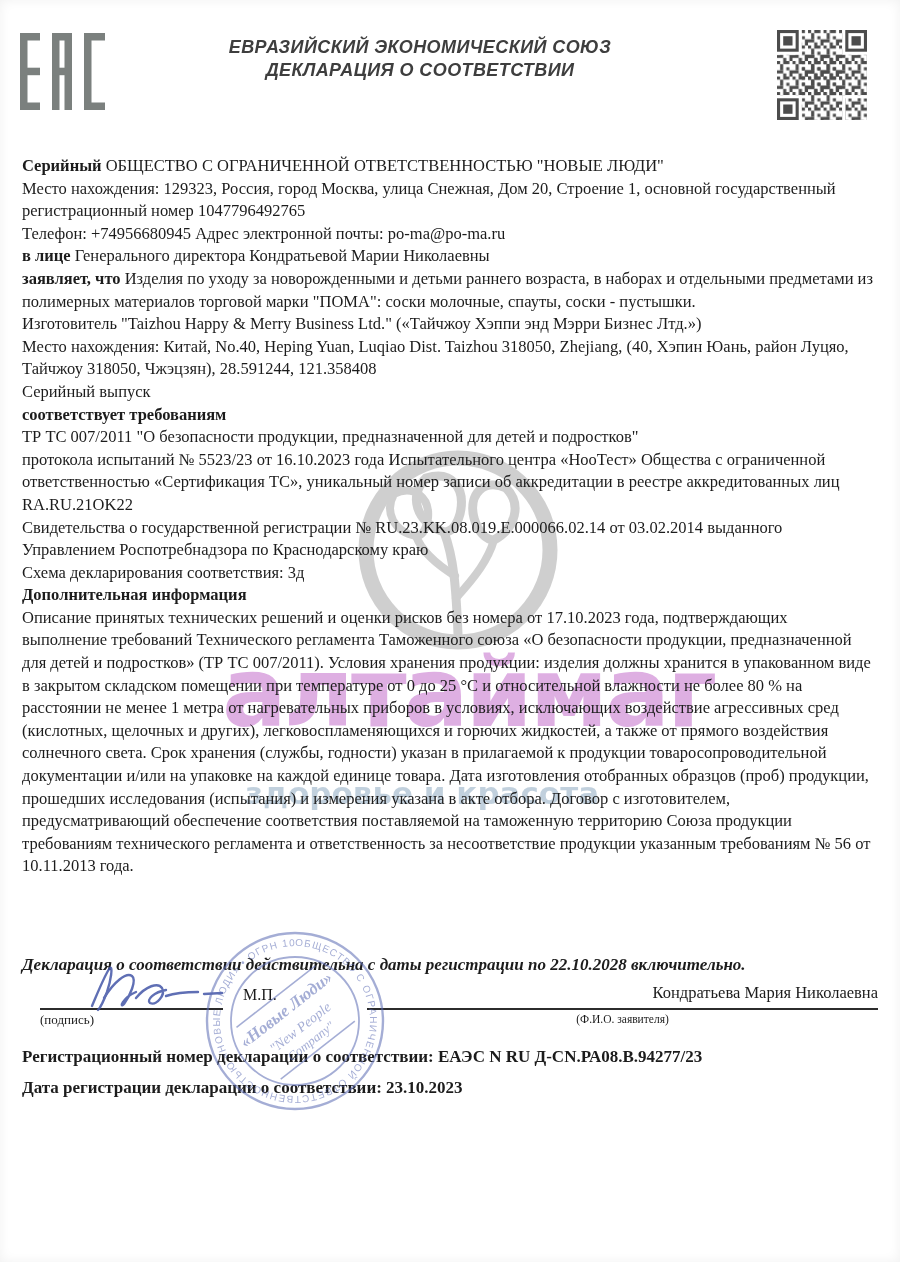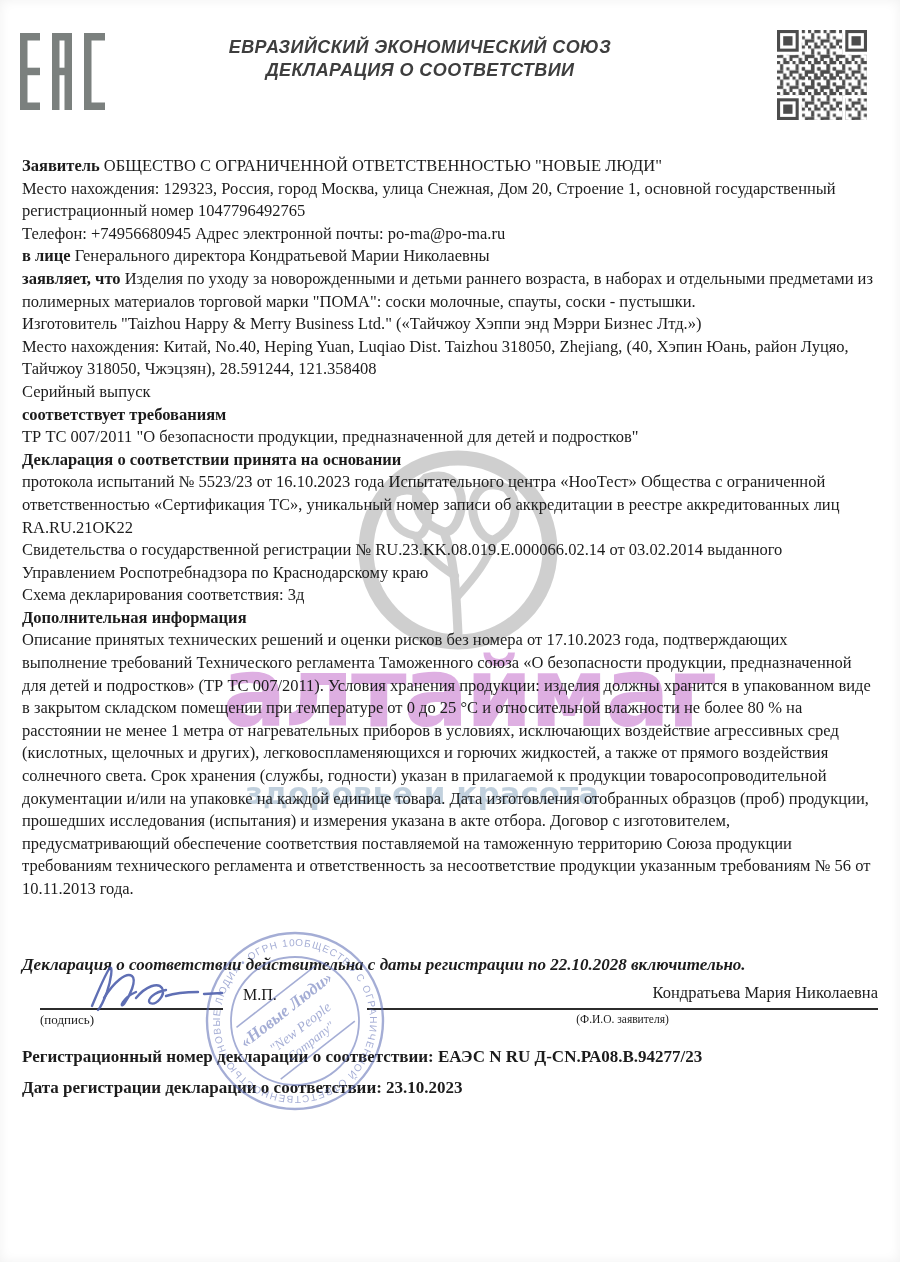--- a/index.html
+++ b/index.html
@@ -122,31 +122,30 @@
           <rect x="23" y="1" width="5" height="5" fill="#fff"></rect>
           <rect x="24" y="2" width="3" height="3" fill="#4c4c4c"></rect>
         <rect x="0" y="22" width="7" height="7" fill="#4c4c4c"></rect>
           <rect x="1" y="23" width="5" height="5" fill="#fff"></rect>
           <rect x="2" y="24" width="3" height="3" fill="#4c4c4c"></rect>
       </g>
     </svg>
   </div>
 
   <div class="content">
-    <p><span class="b">Заявитель</span><span> ОБЩЕСТВО С ОГРАНИЧЕННОЙ ОТВЕТСТВЕННОСТЬЮ "НОВЫЕ ЛЮДИ"</span></p>
+    <p><span class="b">Серийный</span><span> ОБЩЕСТВО С ОГРАНИЧЕННОЙ ОТВЕТСТВЕННОСТЬЮ "НОВЫЕ ЛЮДИ"</span></p>
     <p>Место нахождения: 129323, Россия, город Москва, улица Снежная, Дом 20, Строение 1, основной государственный регистрационный номер 1047796492765</p>
     <p>Телефон: +74956680945 Адрес электронной почты: po-ma@po-ma.ru</p>
     <p><span class="b">в лице</span><span> Генерального директора Кондратьевой Марии Николаевны</span></p>
     <p><span class="b">заявляет, что</span><span> Изделия по уходу за новорожденными и детьми раннего возраста, в наборах и отдельными предметами из полимерных материалов торговой марки "ПОМА": соски молочные, спауты, соски - пустышки.</span></p>
     <p>Изготовитель "Taizhou Happy &amp; Merry Business Ltd." («Тайчжоу Хэппи энд Мэрри Бизнес Лтд.»)</p>
     <p>Место нахождения: Китай, No.40, Heping Yuan, Luqiao Dist. Taizhou 318050, Zhejiang, (40, Хэпин Юань, район Луцяо, Тайчжоу 318050, Чжэцзян), 28.591244, 121.358408</p>
     <p>Серийный выпуск</p>
     <p class="b">соответствует требованиям</p>
     <p>ТР ТС 007/2011 "О безопасности продукции, предназначенной для детей и подростков"</p>
-    <p class="b">Декларация о соответствии принята на основании</p>
     <p>протокола испытаний № 5523/23 от 16.10.2023 года Испытательного центра «НооТест» Общества с ограниченной ответственностью «Сертификация ТС», уникальный номер записи об аккредитации в реестре аккредитованных лиц RA.RU.21OK22</p>
     <p>Свидетельства о государственной регистрации № RU.23.KK.08.019.E.000066.02.14 от 03.02.2014 выданного Управлением Роспотребнадзора по Краснодарскому краю</p>
     <p>Схема декларирования соответствия: 3д</p>
     <p class="b mt6">Дополнительная информация</p>
     <p>Описание принятых технических решений и оценки рисков без номера от 17.10.2023 года, подтверждающих выполнение требований Технического регламента Таможенного союза «О безопасности продукции, предназначенной для детей и подростков» (ТР ТС 007/2011). Условия хранения продукции: изделия должны хранится в упакованном виде в закрытом складском помещении при температуре от 0 до 25 °С и относительной влажности не более 80 % на расстоянии не менее 1 метра от нагревательных приборов в условиях, исключающих воздействие агрессивных сред (кислотных, щелочных и других), легковоспламеняющихся и горючих жидкостей, а также от прямого воздействия солнечного света. Срок хранения (службы, годности) указан в прилагаемой к продукции товаросопроводительной документации и/или на упаковке на каждой единице товара. Дата изготовления отобранных образцов (проб) продукции, прошедших исследования (испытания) и измерения указана в акте отбора. Договор с изготовителем, предусматривающий обеспечение соответствия поставляемой на таможенную территорию Союза продукции требованиям технического регламента и ответственность за несоответствие продукции указанным требованиям № 56 от 10.11.2013 года.</p>
   </div>
 
   <div class="validity">Декларация о соответствии действительна с даты регистрации по 22.10.2028 включительно.</div>
 
   <div class="line line-left"></div>

